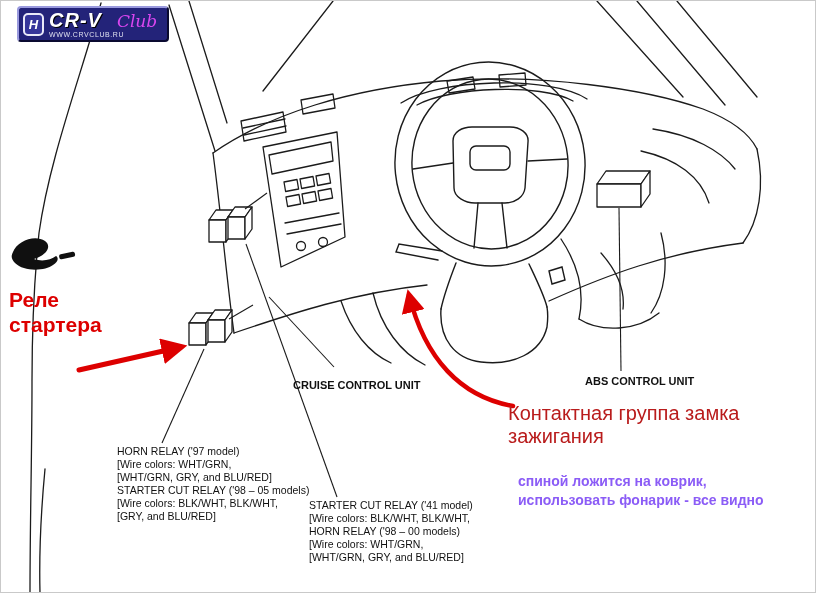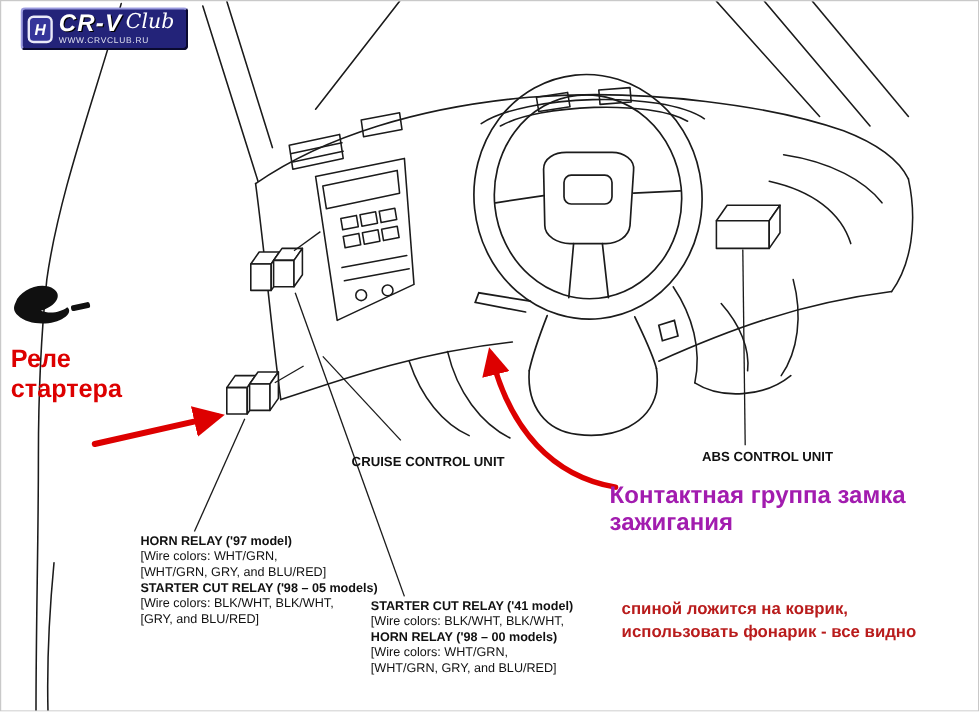--- a/index.html
+++ b/index.html
@@ -20,42 +20,42 @@
     border-bottom:2px solid #0a0a30; border-right:2px solid #0a0a30;
     border-radius:4px; padding:2px 10px 2px 4px;
   }
   .h-box {
     width:21px; height:23px; border:2px solid #e9e9f8; border-radius:5px;
     background:#35359a; color:#ffffff; font-weight:700; font-style:italic;
     display:flex; align-items:center; justify-content:center; font-size:13px;
     flex:0 0 auto;
   }
   .logo-text { display:flex; flex-direction:column; line-height:1; }
-  .logo-row { display:flex; align-items:flex-start; }
+  .logo-row { display:flex; align-items:flex-end; }
   .brand {
     color:#ffffff; font-weight:700; font-style:italic; font-size:20px;
     letter-spacing:1px; text-shadow:1px 1px 0 #000000;
   }
   .club {
-    color:#ffffff; font-family:"DejaVu Serif", serif; font-style:italic;
-    font-size:17px; margin-left:3px;
+    color:#d946ef; font-family:"DejaVu Serif", serif; font-style:italic;
+    font-size:17px; margin-left:15px;
   }
   .url { color:#dfe0ef; font-size:7px; letter-spacing:0.6px; margin-top:1px; }
 
   
   .red-big   { color:#dd0000; font-weight:700; font-size:21px; line-height:25px; white-space:nowrap; }
-  .red-mid   { color:#a21caf; font-weight:700; font-size:20px; line-height:23px; white-space:nowrap; }
-  .red-note  { color:#b91c1c; font-weight:700; font-size:14px; line-height:19px; white-space:nowrap;margin-top:26px; }
+  .red-mid   { color:#b91c1c; font-weight:400; font-size:20px; line-height:23px; white-space:nowrap; }
+  .red-note  { color:#8b5cf6; font-weight:700; font-size:14px; line-height:19px; white-space:nowrap; }
 
   
   .comp-label { color:#111; font-size:11px; font-weight:700; white-space:nowrap; }
 
   
   .callout { color:#111; font-size:10.5px; line-height:13px; white-space:nowrap; }
-  .callout .hd { font-weight:700; }
+  .callout .hd { font-weight:400; }
 </style>
 </head>
 <body>
 
 <div class="page">
 
   <svg class="drawing" viewBox="0 0 816 593">
     <defs>
       <marker id="redArrow" viewBox="0 0 10 10" refX="7.5" refY="5" markerWidth="5.2" markerHeight="5.2" orient="auto-start-reverse">
         <path d="M0,0 L10,5 L0,10 Z" fill="#dd0000"></path>

